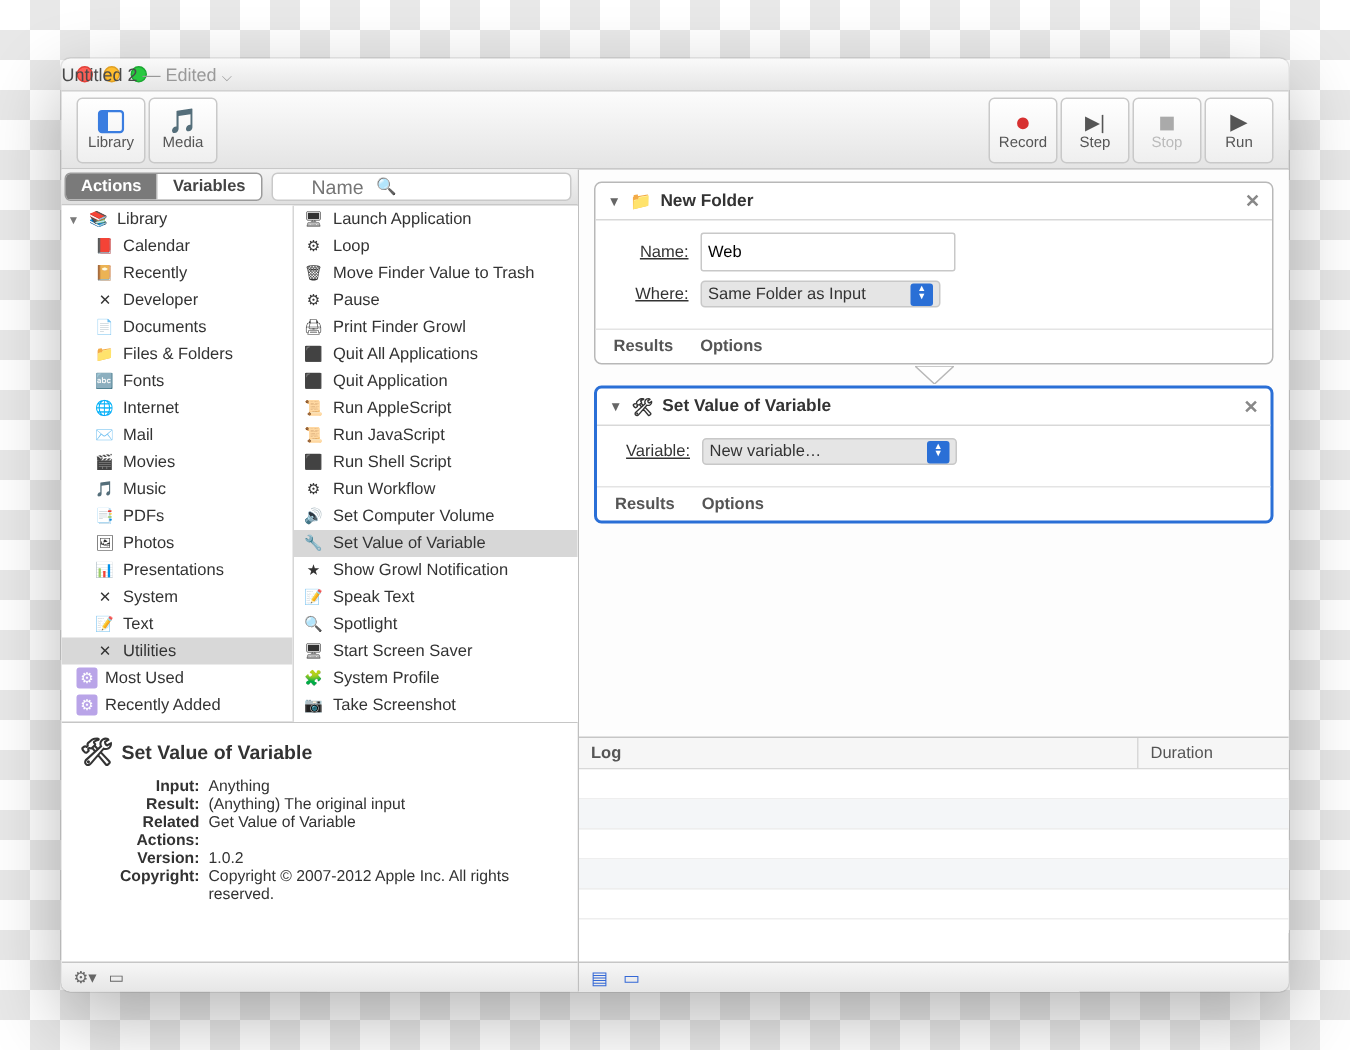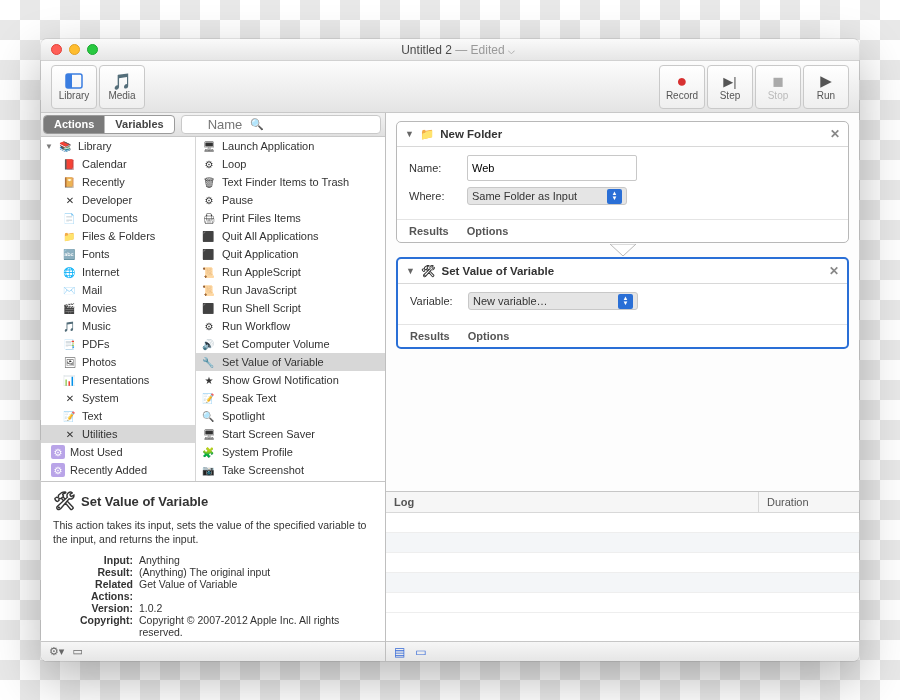--- a/index.html
+++ b/index.html
@@ -24,21 +24,21 @@
     background: linear-gradient(#fafafa,#e6e6e6);
     border-bottom: 1px solid #d1d1d1;
     display: flex; align-items: center;
     position: relative;
   }
   .traffic { display:flex; gap:7px; padding-left:10px; }
   .tl { width:11px;height:11px;border-radius:50%; }
   .tl.r{background:#ff5f57;border:1px solid #e14038;}
   .tl.y{background:#ffbd2e;border:1px solid #e0a024;}
   .tl.g{background:#28c940;border:1px solid #1ba732;}
-  .titletext { position:absolute; left:16px; right:0; text-align:center; font-size:12px; color:#4a4a4a; }
+  .titletext { position:absolute; left:0; right:0; font-size:12px; color:#4a4a4a; }
   .titletext .muted { color:#999; }
   .titletext .chev { font-size:9px; color:#999; }
   .toolbar {
     height: 52px;
     background: linear-gradient(#fcfcfc,#e4e4e4);
     border-bottom:1px solid #c8c8c8;
     display:flex; align-items:center; padding: 0 10px;
   }
   .tb-group { display:flex; gap:2px; }
   .tb-btn {
@@ -82,21 +82,21 @@
   .left-foot{height:20px;border-top:1px solid #c6c6c6;background:linear-gradient(#f6f6f6,#e6e6e6);display:flex;align-items:center;gap:8px;padding:0 8px;color:#666;font-size:11px;}
   .right-pane{flex:1;display:flex;flex-direction:column;background:#fff;}
   .workflow{flex:1;background:#fdfdfd;padding:8px 10px;display:flex;flex-direction:column;gap:10px;overflow:auto;}
   .action-box{border:1px solid #b8b8b8;border-radius:5px;background:#fff;}
   .action-box.sel{border:2px solid #2a6fd6;}
   .ab-head{display:flex;align-items:center;gap:6px;padding:5px 8px;border-bottom:1px solid #d8d8d8;font-weight:700;font-size:11.5px;}
   .ab-head .disc{font-size:9px;color:#666;}
   .ab-head .close{margin-left:auto;color:#888;font-size:12px;}
   .ab-body{padding:8px 12px;}
   .formrow{display:flex;align-items:center;gap:8px;margin-bottom:6px;font-size:11px;}
-  .formrow label{width:50px;text-align:left;}
+  .formrow label{width:50px;text-align:right;text-decoration:underline;}
   .formrow input[type=text]{border:1px solid #c8c8c8;height:18px;padding:12px 4px;font-size:11px;border-radius:2px;}
   .popup{border:1px solid #c8c8c8;height:18px;padding:0 4px;font-size:11px;border-radius:3px;display:flex;align-items:center;min-width:160px;background:#e5e5e5;}
   .popup .pu-cap{flex:1;}
   .popup .pu-arrow{width:15px;height:15px;background:#2a6fd6;border-radius:2px;display:flex;flex-direction:column;align-items:center;justify-content:center;color:#fff;font-size:6px;line-height:5px;}
   .ab-foot{border-top:1px solid #e4e4e4;padding:5px 12px;display:flex;gap:18px;font-size:11px;font-weight:600;color:#555;}
   .connector{align-self:center;margin-top:-9px;margin-bottom:-9px;width:26px;height:12px;}
   .log-area{height:150px;border-top:1px solid #c6c6c6;display:flex;flex-direction:column;}
   .log-head{display:flex;border-bottom:1px solid #d8d8d8;background:#f6f6f6;}
   .log-head .col{padding:4px 8px;font-size:11px;color:#555;}
   .log-head .col.log{flex:1;border-right:1px solid #d8d8d8;font-weight:bold;}
@@ -270,29 +270,29 @@
             <div class="act-item">
               <span class="ticon">🖥</span>
               <span>Launch Application</span>
             </div>
             <div class="act-item">
               <span class="ticon">⚙</span>
               <span>Loop</span>
             </div>
             <div class="act-item">
               <span class="ticon">🗑</span>
-              <span>Text Finder Items to Trash</span>
+              <span>Move Finder Value to Trash</span>
             </div>
             <div class="act-item">
               <span class="ticon">⚙</span>
               <span>Pause</span>
             </div>
             <div class="act-item">
               <span class="ticon">🖨</span>
-              <span>Print Files Items</span>
+              <span>Print Finder Growl</span>
             </div>
             <div class="act-item">
               <span class="ticon">⬛</span>
               <span>Quit All Applications</span>
             </div>
             <div class="act-item">
               <span class="ticon">⬛</span>
               <span>Quit Application</span>
             </div>
             <div class="act-item">
@@ -345,21 +345,20 @@
             </div>
             <div class="act-item"></div>
           </div>
       </div>
 
       <div class="info-pane">
         <h3>
             <span class="keepicon">🛠</span>
             <span>Set Value of Variable</span>
           </h3>
-        <div class="desc">This action takes its input, sets the value of the specified variable to the input, and returns the input.</div>
         <div class="info-table">
           <div class="row">
               <div class="k">Input:</div>
               <div class="v">Anything</div>
             </div>
           <div class="row">
               <div class="k">Result:</div>
               <div class="v">(Anything) The original input</div>
             </div>
           <div class="row">

